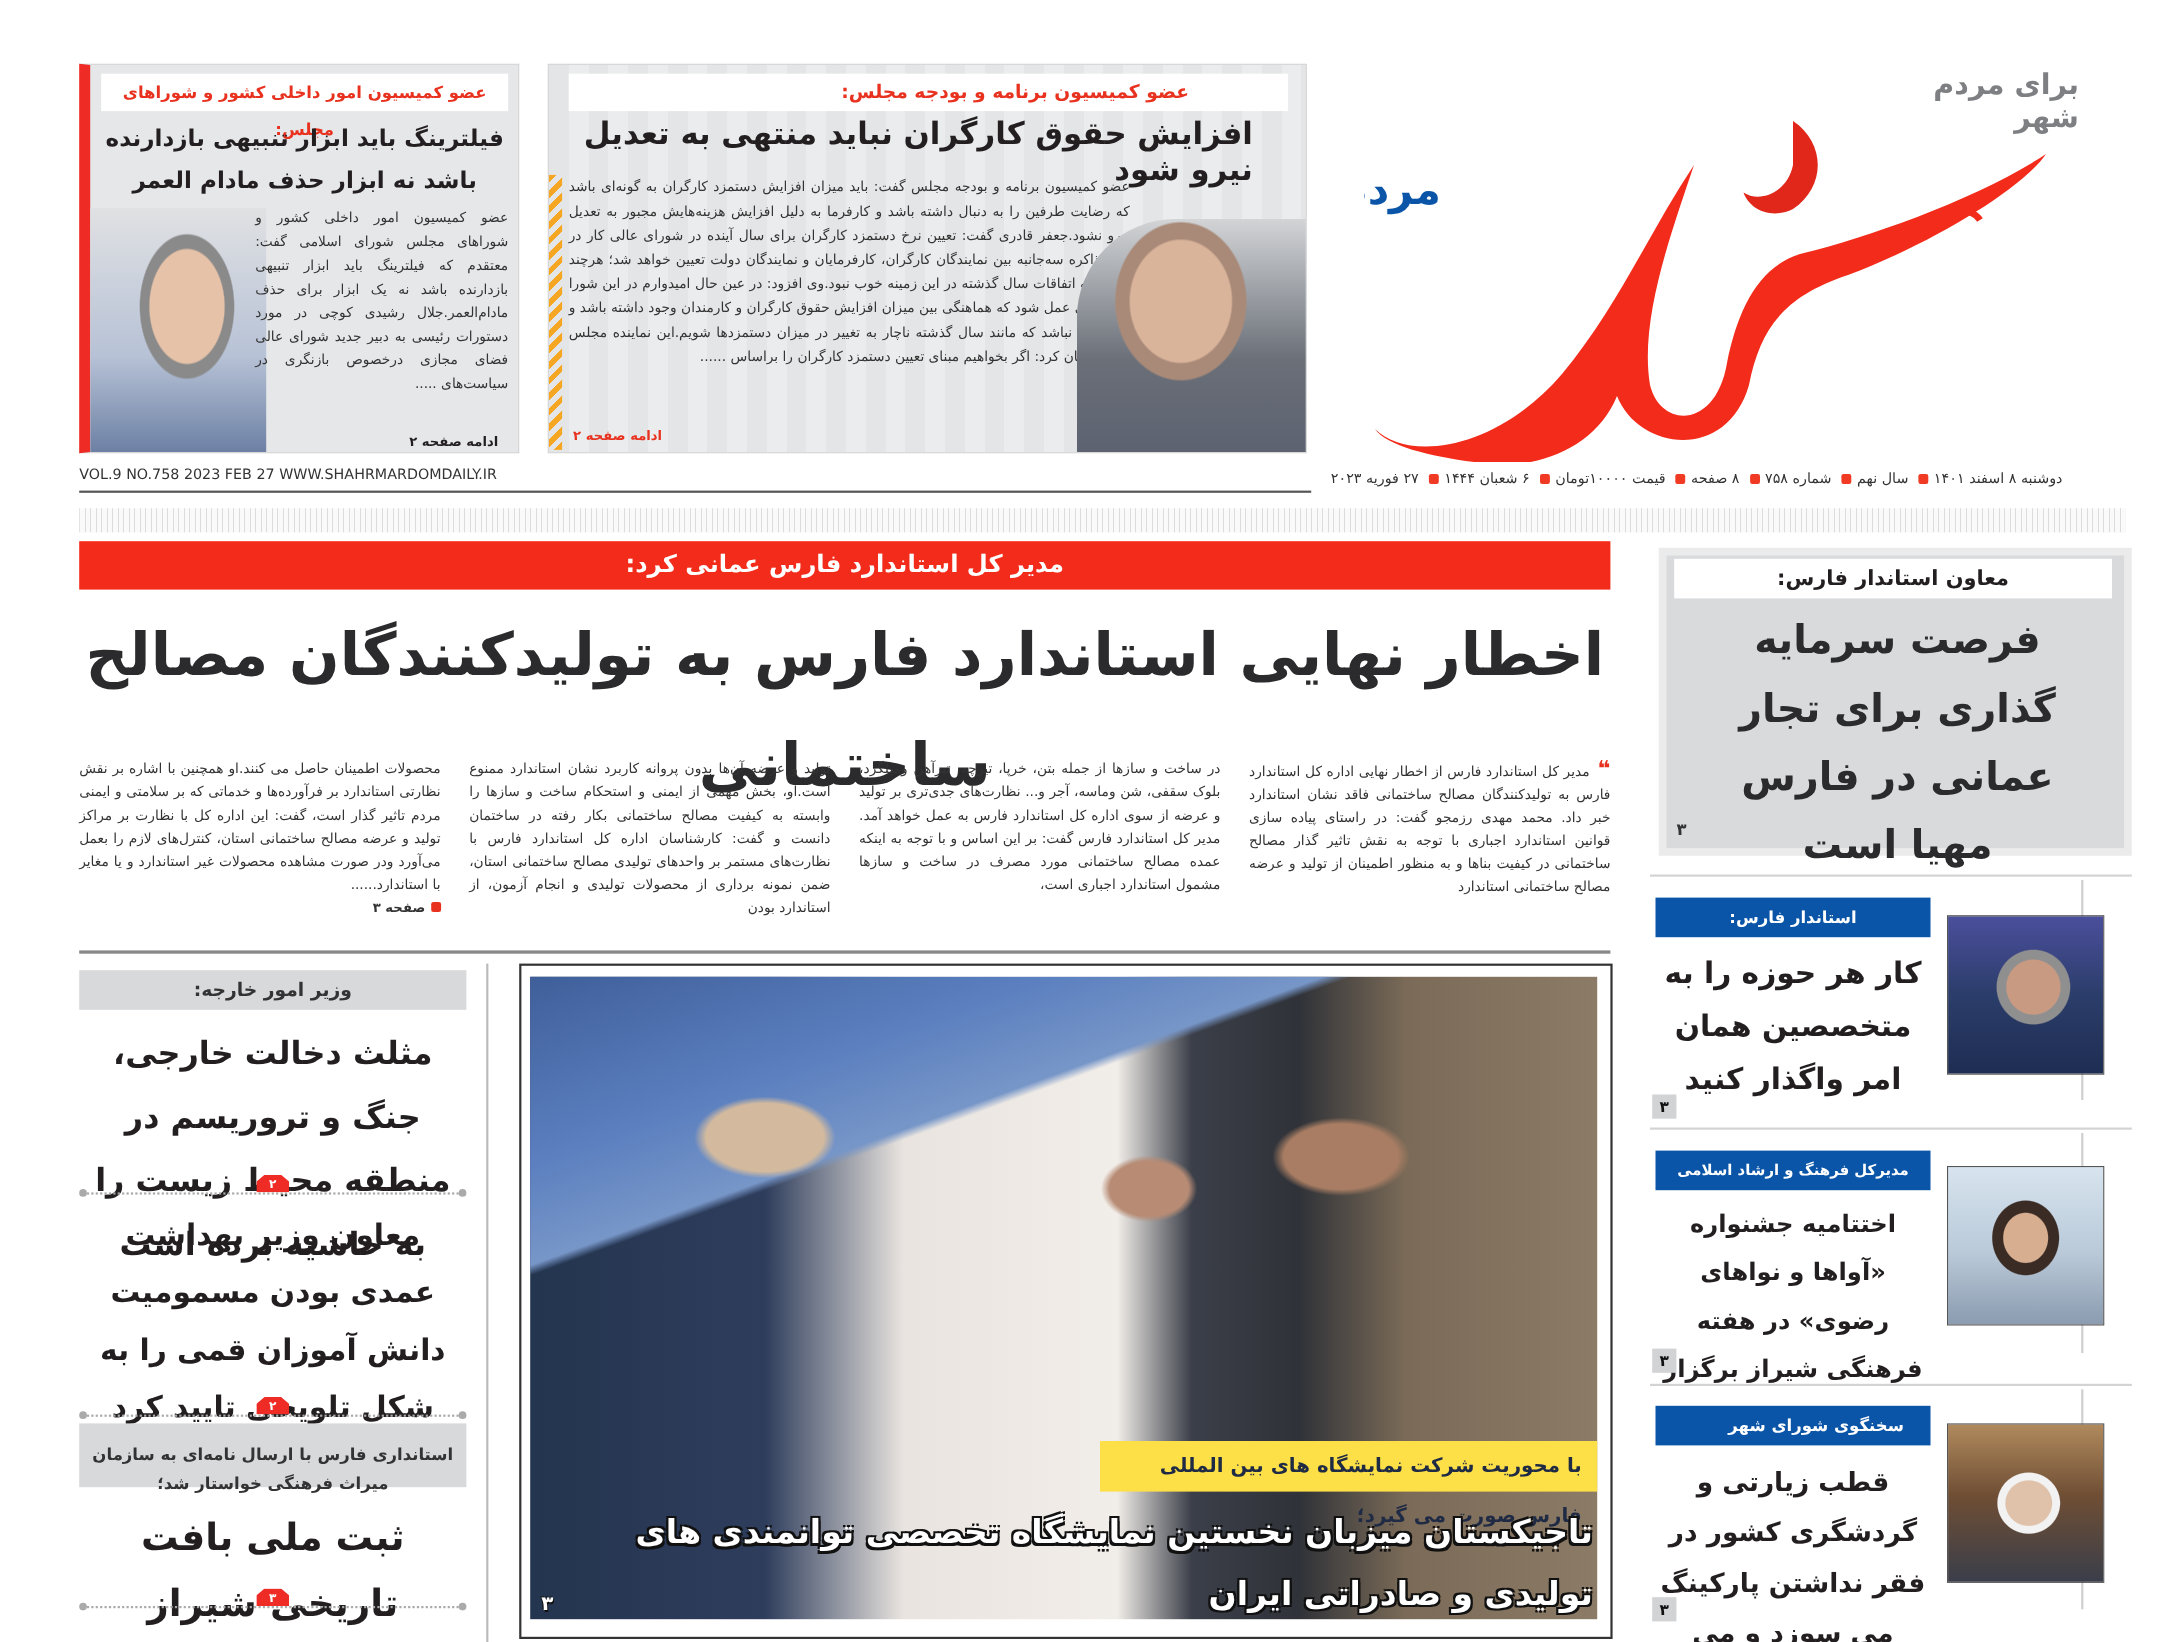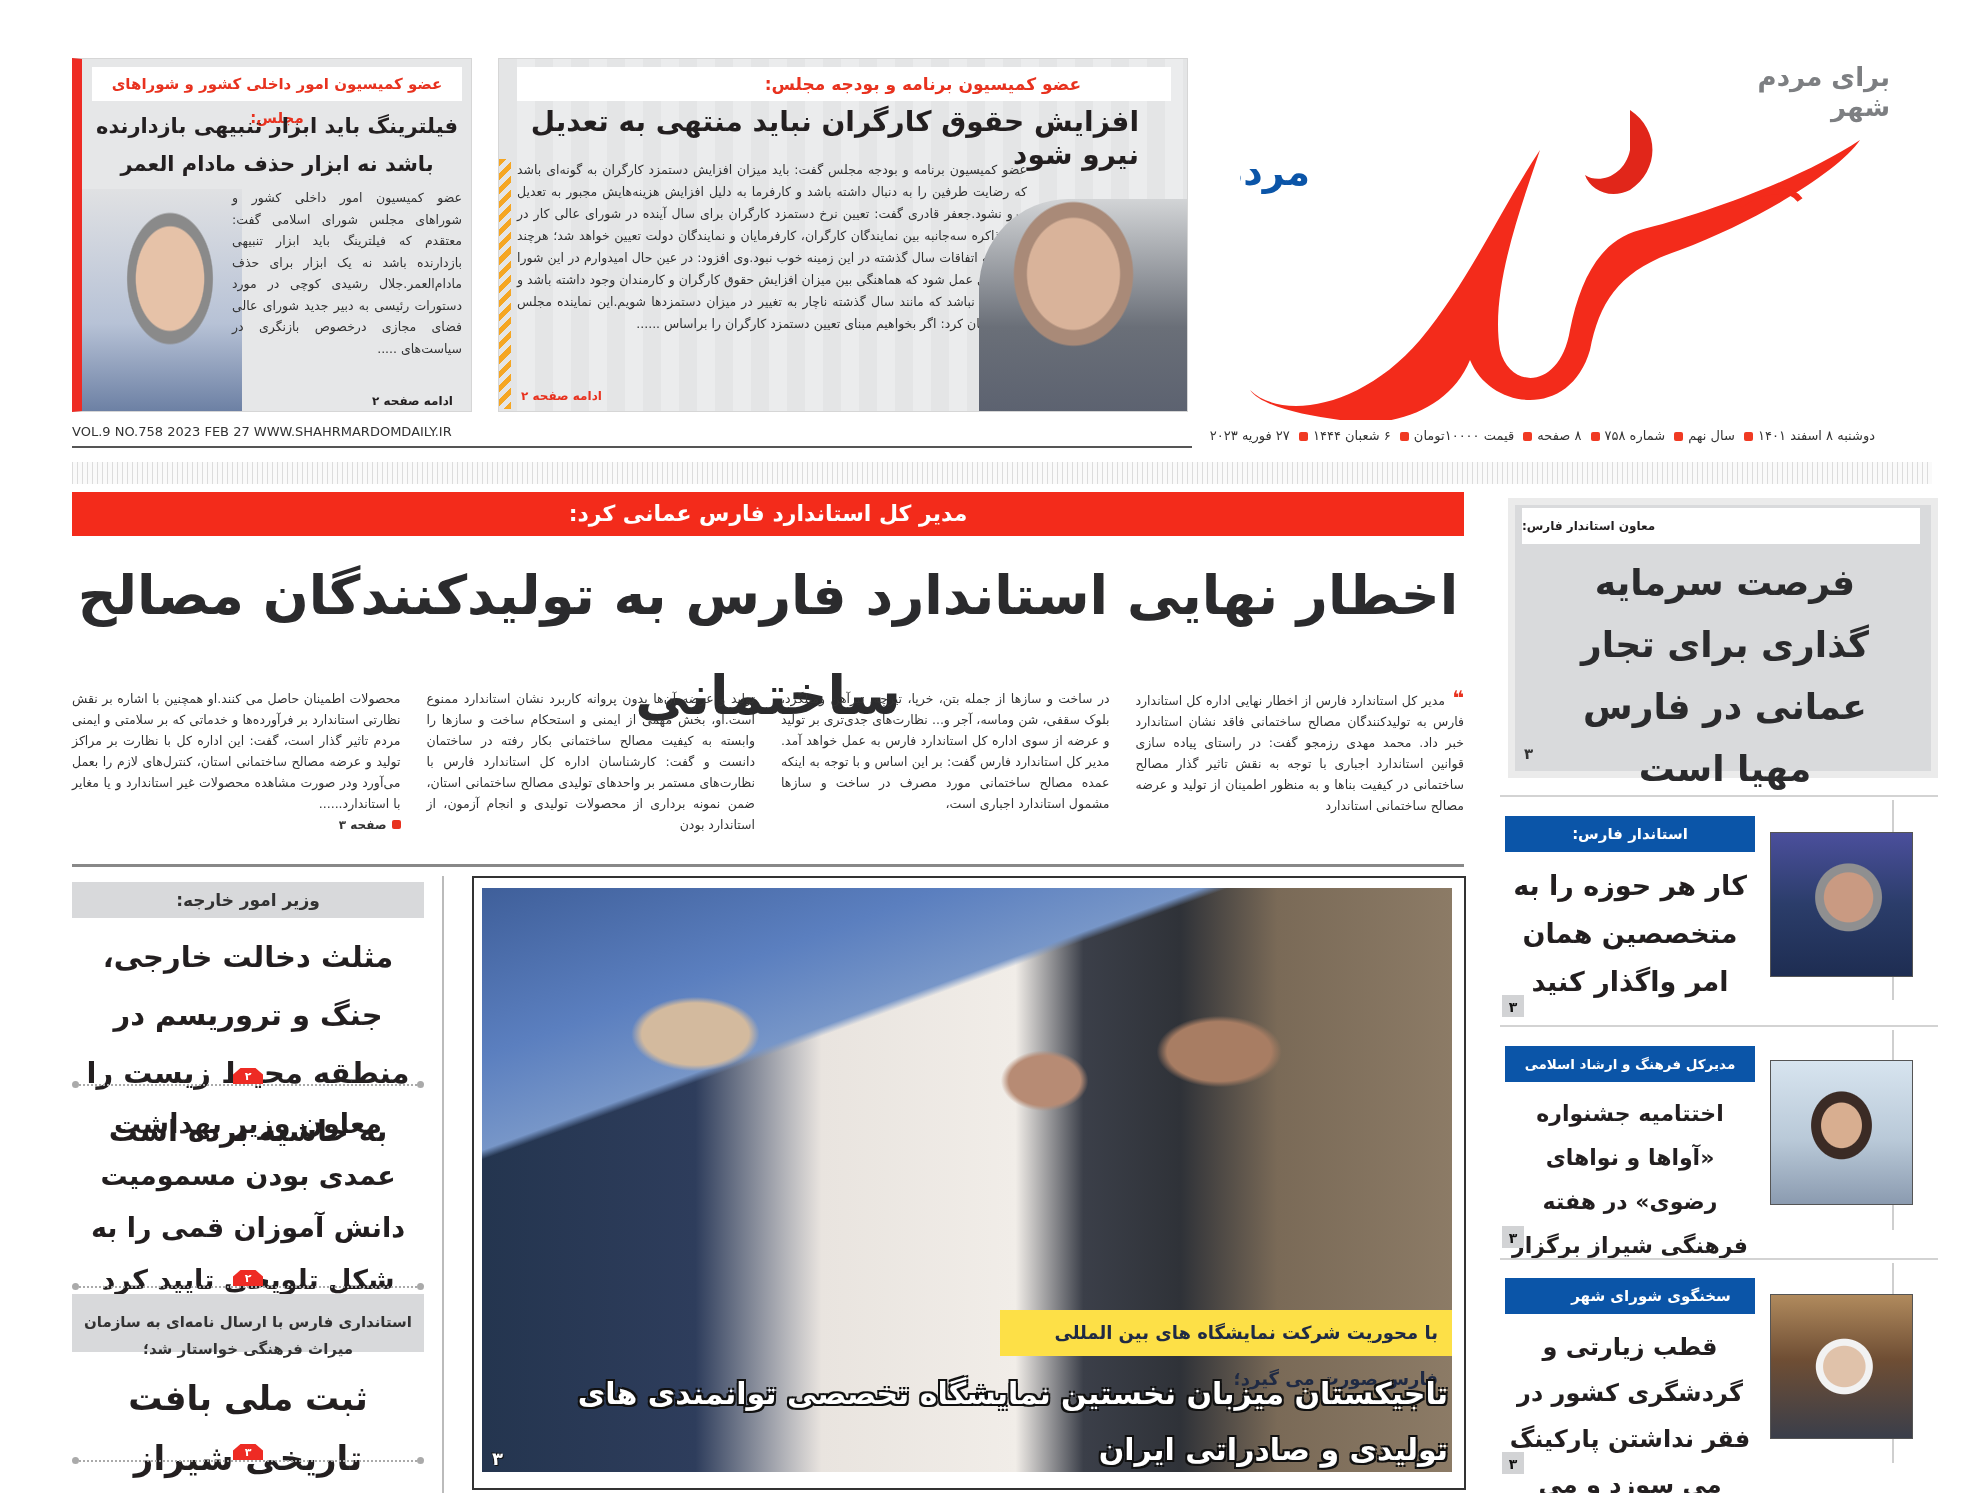--- a/index.html
+++ b/index.html
@@ -68,21 +68,21 @@
   .lc-kicker { left: 72px; top: 882px; width: 352px; background: #d8d9db; color: #333; font-weight: bold; text-align: center; }
   .lc-title { left: 72px; width: 352px; text-align: center; font-weight: bold; color: #231f20; }
   .pg-tab { width: 30px; height: 16px; background: #ee2b24; color: #fff; font-size: 11px; font-weight: bold; text-align: center; line-height: 17px; clip-path: polygon(25% 0, 75% 0, 100% 40%, 100% 100%, 0 100%, 0 40%); }
   .dotted { left: 75px; width: 346px; height: 2px; border-top: 2px dotted #aaa; }
   .dotted::before, .dotted::after { content: ""; position: absolute; top: -5px; width: 7px; height: 7px; border-radius: 50%; background: #aaa; }
   .dotted::before { left: -3px; } .dotted::after { right: -3px; }
 
   
   .rs-box1 { left: 1508px; top: 498px; width: 430px; height: 280px; background: #ebebeb; }
   .rs-box1-inner { left: 1515px; top: 505px; width: 416px; height: 266px; background: #d9dadc; }
-  .rs-box1-kicker { left: 1522px; top: 508px; width: 398px; height: 36px; background: #fff; text-align: left; line-height: 36px; font-weight: bold; font-size: 12px; }
+  .rs-box1-kicker { left: 1522px; top: 508px; width: 398px; height: 36px; background: #fff; text-align: center; line-height: 36px; font-weight: bold; font-size: 19px; }
   .rs-box1-title { left: 1540px; top: 552px; width: 370px; text-align: center; font-weight: bold; font-size: 36px; line-height: 62px; color: #2b2b2d; }
   .pg-num { font-size: 15px; font-weight: bold; color: #333; }
   .pg-box { width: 22px; height: 22px; background: #d2d3d5; font-size: 14px; font-weight: bold; text-align: center; line-height: 24px; color: #111; }
 
   .rs-sep { left: 1500px; width: 438px; height: 2px; background: #d3d3d3; }
   .rs-vline { left: 1892px; width: 2px; background: #cfcfcf; }
   .rs-kicker { left: 1505px; width: 250px; height: 36px; background: #0b55a8; color: #ffffff; font-weight: bold; text-align: center; line-height: 36px; font-size: 15px; }
   .rs-title { left: 1505px; width: 250px; text-align: center; font-weight: bold; color: #231f20; }
   .rs-photo { left: 1770px; width: 143px; height: 145px; border: 1px solid #555; }
   .ph1 { background: radial-gradient(ellipse at 55% 45%, #c99a82 0 22%, #8f8f90 23% 30%, transparent 31%), linear-gradient(180deg,#4b4f9c 0%,#2b3d6a 50%,#1e2d52 100%); }

